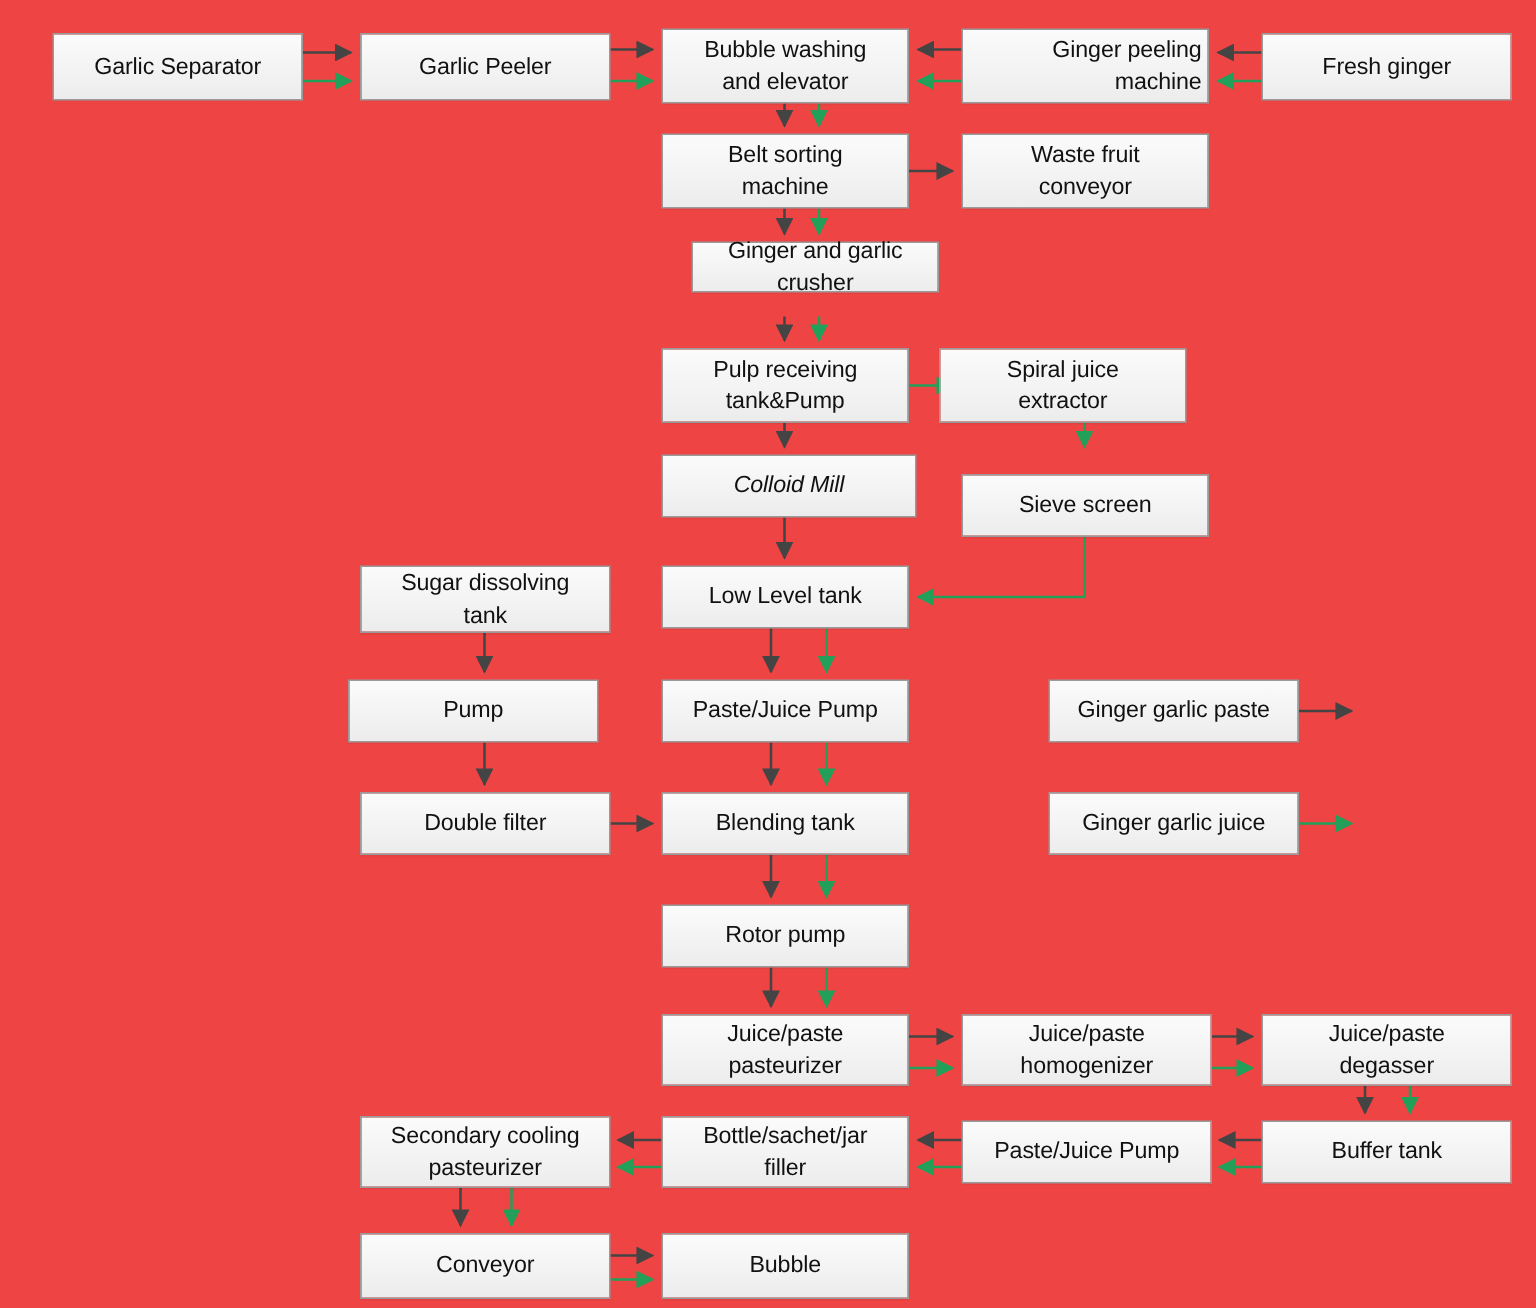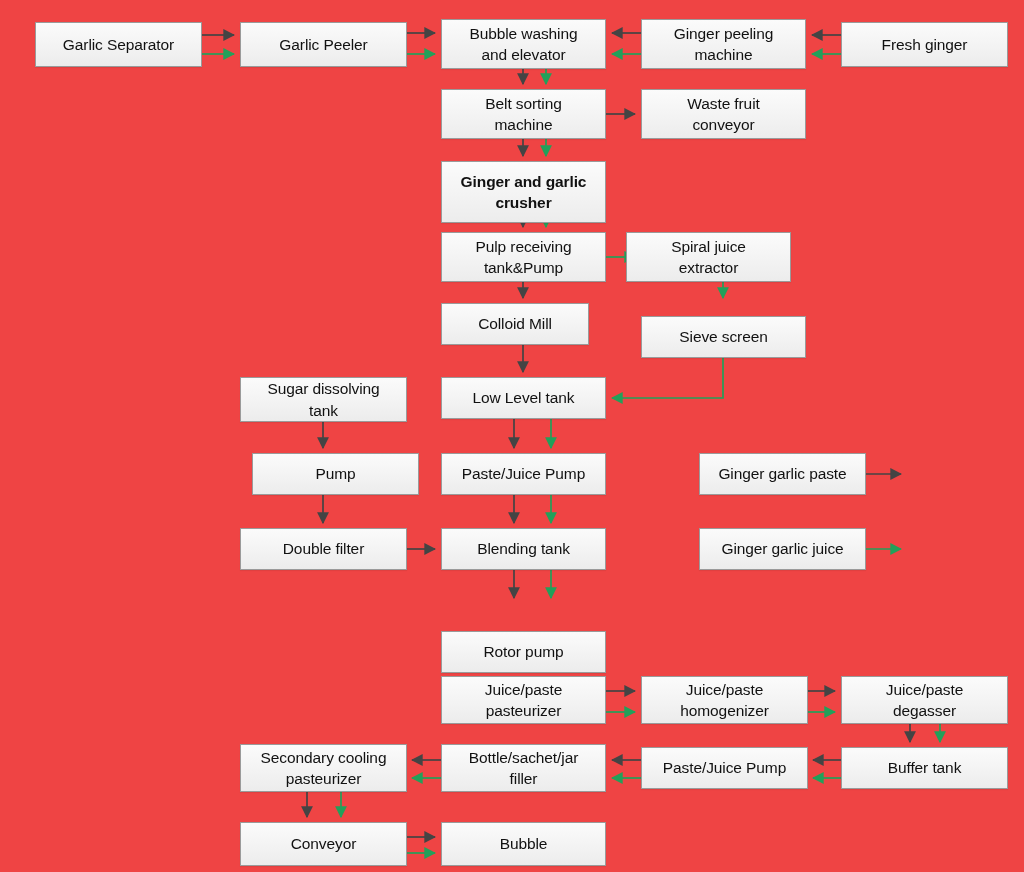--- a/index.html
+++ b/index.html
@@ -127,79 +127,79 @@
   <div class="node" style="left:35px;top:22px;width:167px;height:45px;">
     <span class="node-label">Garlic Separator</span>
   </div>
   <div class="node" style="left:240px;top:22px;width:167px;height:45px;">
     <span class="node-label">Garlic Peeler</span>
   </div>
   <div class="node" style="left:441px;top:19px;width:165px;height:50px;">
     <span class="node-label">Bubble washing
 and elevator</span>
   </div>
-  <div class="node" style="left:641px;top:19px;width:165px;height:50px;">
+  <div class="node" style="left:641px;top:19px;width:165px;height:50px;text-align:right;">
     <span class="node-label">Ginger peeling
 machine</span>
   </div>
   <div class="node" style="left:841px;top:22px;width:167px;height:45px;">
     <span class="node-label">Fresh ginger</span>
   </div>
   <div class="node" style="left:441px;top:89px;width:165px;height:50px;">
     <span class="node-label">Belt sorting
 machine</span>
   </div>
   <div class="node" style="left:641px;top:89px;width:165px;height:50px;">
     <span class="node-label">Waste fruit
 conveyor</span>
   </div>
-  <div class="node" style="left:441px;top:161px;width:165px;height:62px;font-weight:bold;">
+  <div class="node" style="left:461px;top:161px;width:165px;height:34px;">
     <span class="node-label">Ginger and garlic
 crusher</span>
   </div>
   <div class="node" style="left:441px;top:232px;width:165px;height:50px;">
     <span class="node-label">Pulp receiving
 tank&amp;Pump</span>
   </div>
   <div class="node" style="left:626px;top:232px;width:165px;height:50px;">
     <span class="node-label">Spiral juice
 extractor</span>
   </div>
-  <div class="node" style="left:441px;top:303px;width:148px;height:42px;">
+  <div class="node" style="left:441px;top:303px;width:170px;height:42px;font-style:italic;">
     <span class="node-label">Colloid Mill</span>
   </div>
   <div class="node" style="left:641px;top:303px;width:165px;height:42px;margin-top:13px;">
     <span class="node-label">Sieve screen</span>
   </div>
   <div class="node" style="left:240px;top:377px;width:167px;height:45px;">
     <span class="node-label">Sugar dissolving
 tank</span>
   </div>
   <div class="node" style="left:441px;top:377px;width:165px;height:42px;">
     <span class="node-label">Low Level  tank</span>
   </div>
-  <div class="node" style="left:252px;top:453px;width:167px;height:42px;justify-content:flex-end;">
+  <div class="node" style="left:232px;top:453px;width:167px;height:42px;justify-content:flex-end;">
     <span class="node-label">Pump</span>
   </div>
   <div class="node" style="left:441px;top:453px;width:165px;height:42px;">
     <span class="node-label">Paste/Juice Pump</span>
   </div>
   <div class="node" style="left:699px;top:453px;width:167px;height:42px;text-align:center;">
     <span class="node-label">Ginger garlic paste</span>
   </div>
   <div class="node" style="left:240px;top:528px;width:167px;height:42px;">
     <span class="node-label">Double filter</span>
   </div>
   <div class="node" style="left:441px;top:528px;width:165px;height:42px;">
     <span class="node-label">Blending tank</span>
   </div>
   <div class="node" style="left:699px;top:528px;width:167px;height:42px;">
     <span class="node-label">Ginger garlic juice</span>
   </div>
-  <div class="node" style="left:441px;top:603px;width:165px;height:42px;margin-top:28px;">
+  <div class="node" style="left:441px;top:603px;width:165px;height:42px;">
     <span class="node-label">Rotor pump</span>
   </div>
   <div class="node" style="left:441px;top:676px;width:165px;height:48px;">
     <span class="node-label">Juice/paste
 pasteurizer</span>
   </div>
   <div class="node" style="left:641px;top:676px;width:167px;height:48px;">
     <span class="node-label">Juice/paste
 homogenizer</span>
   </div>

